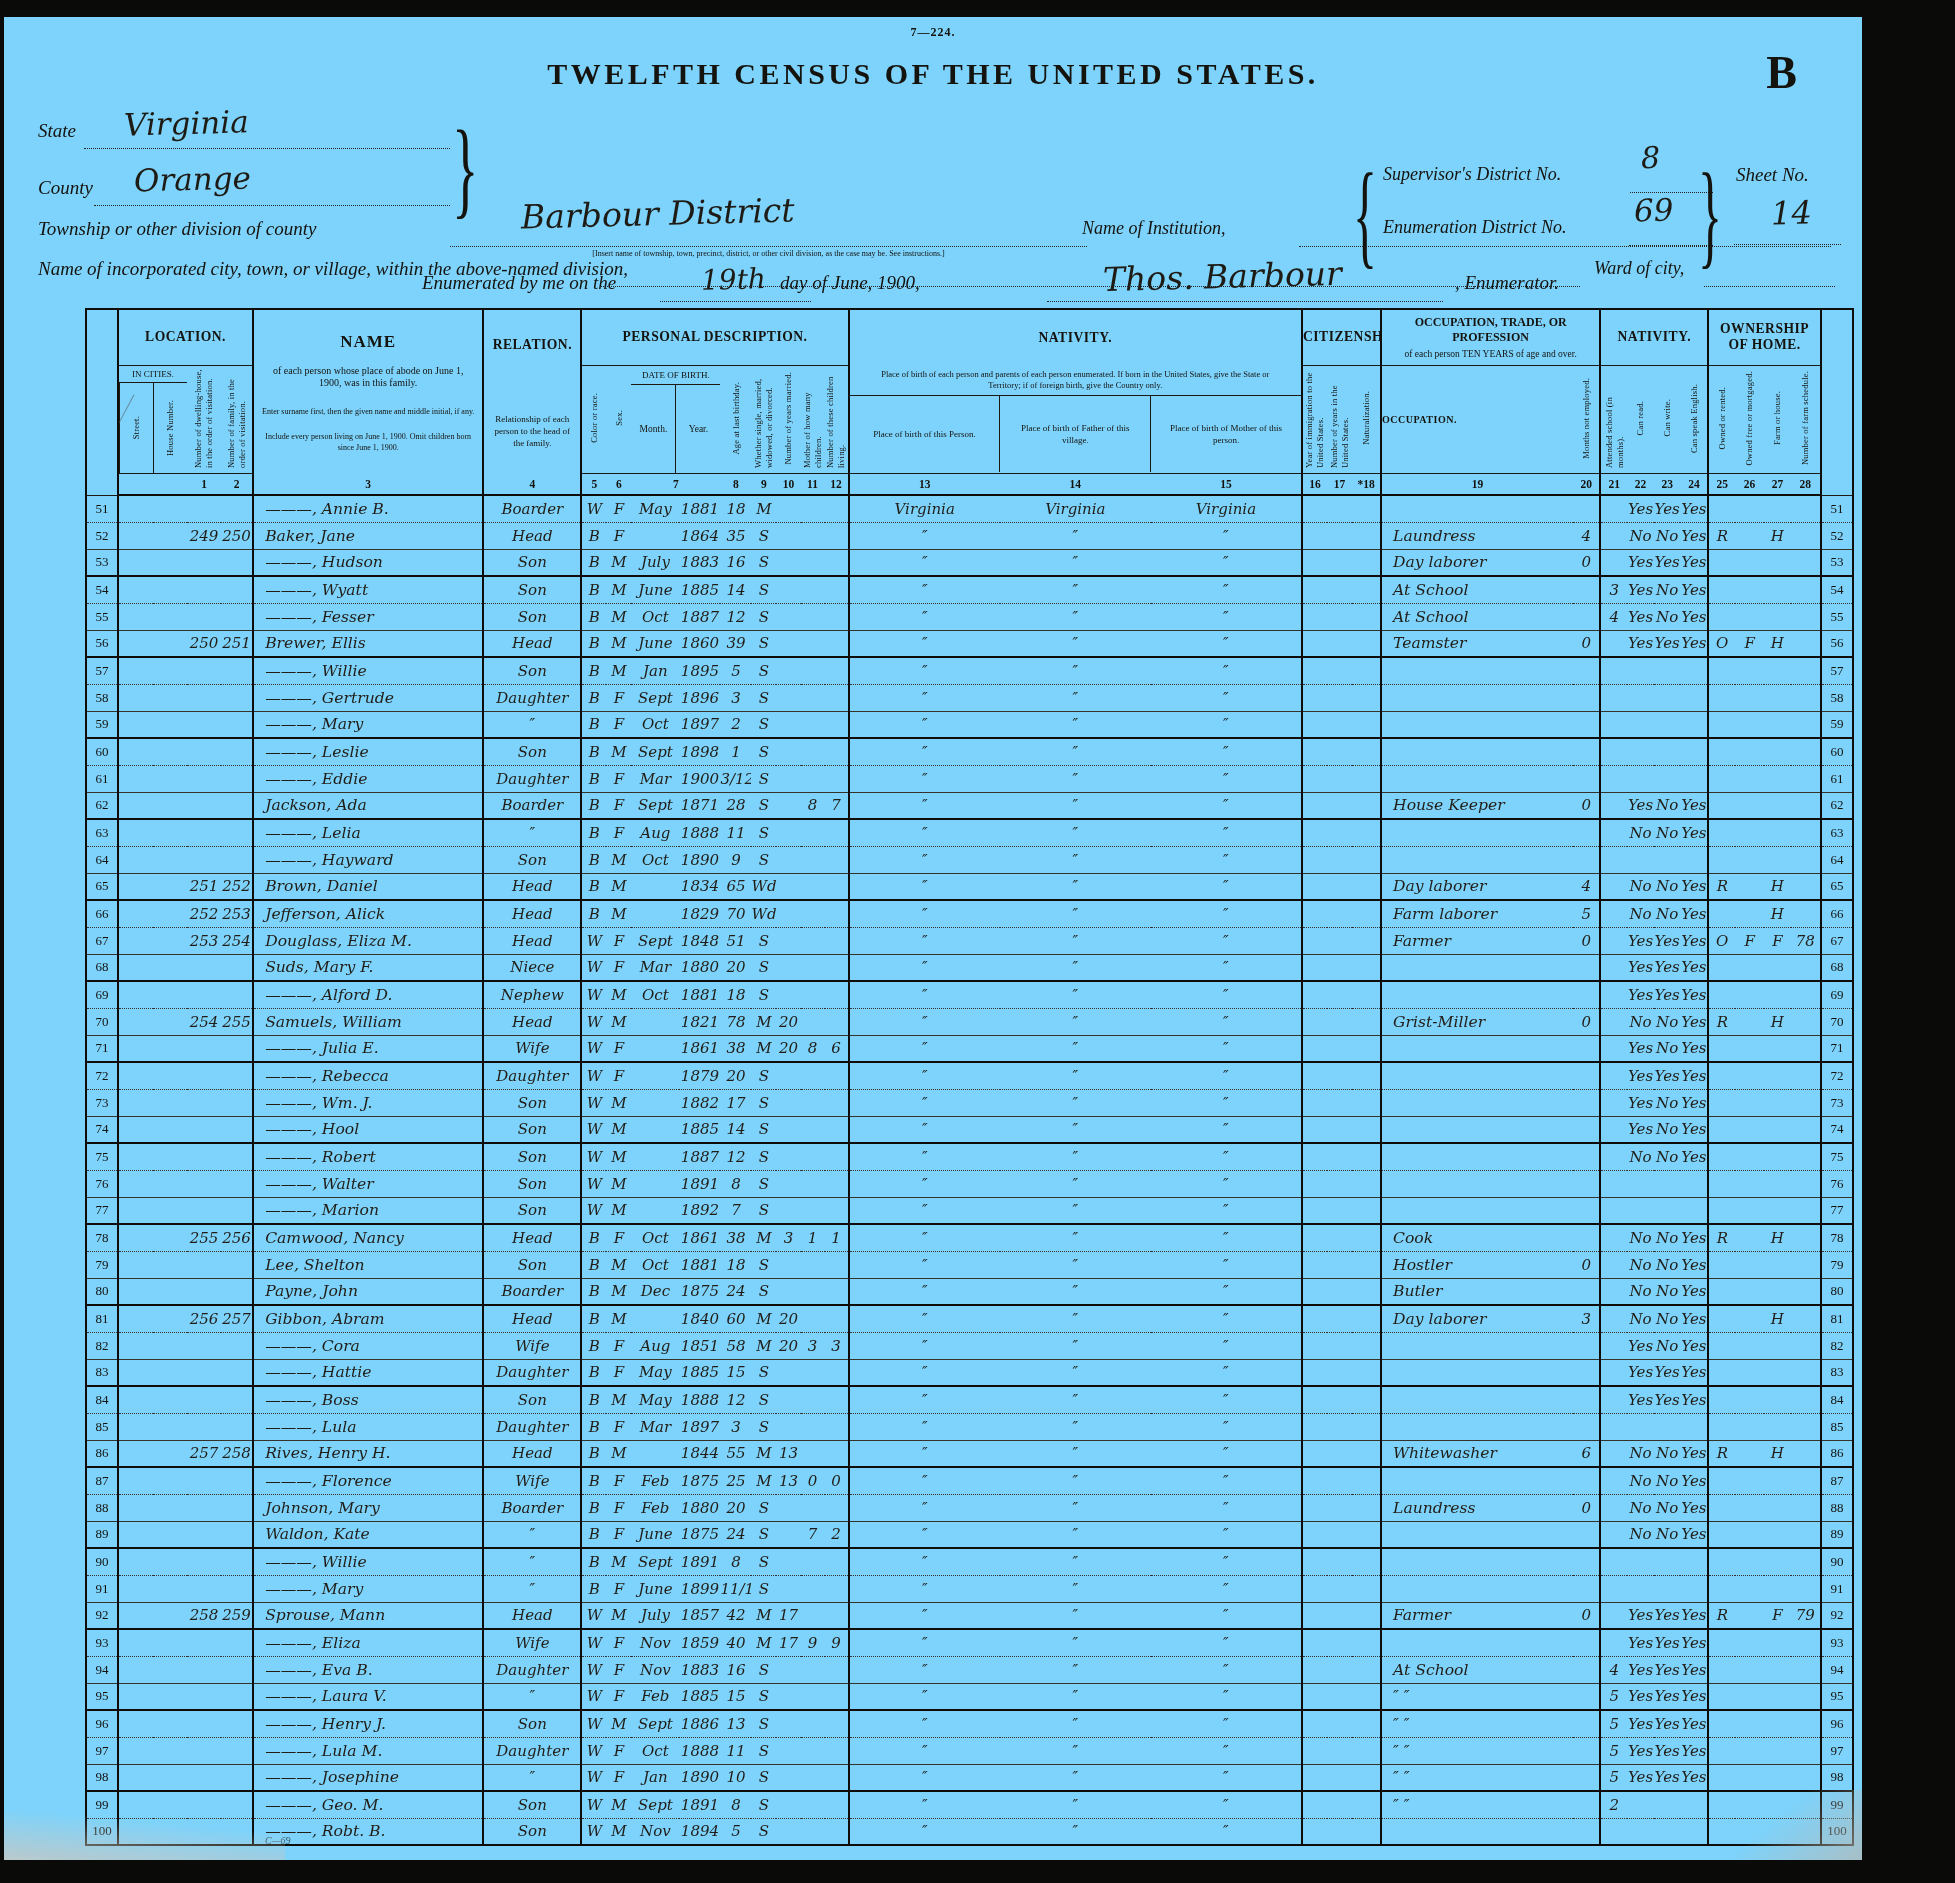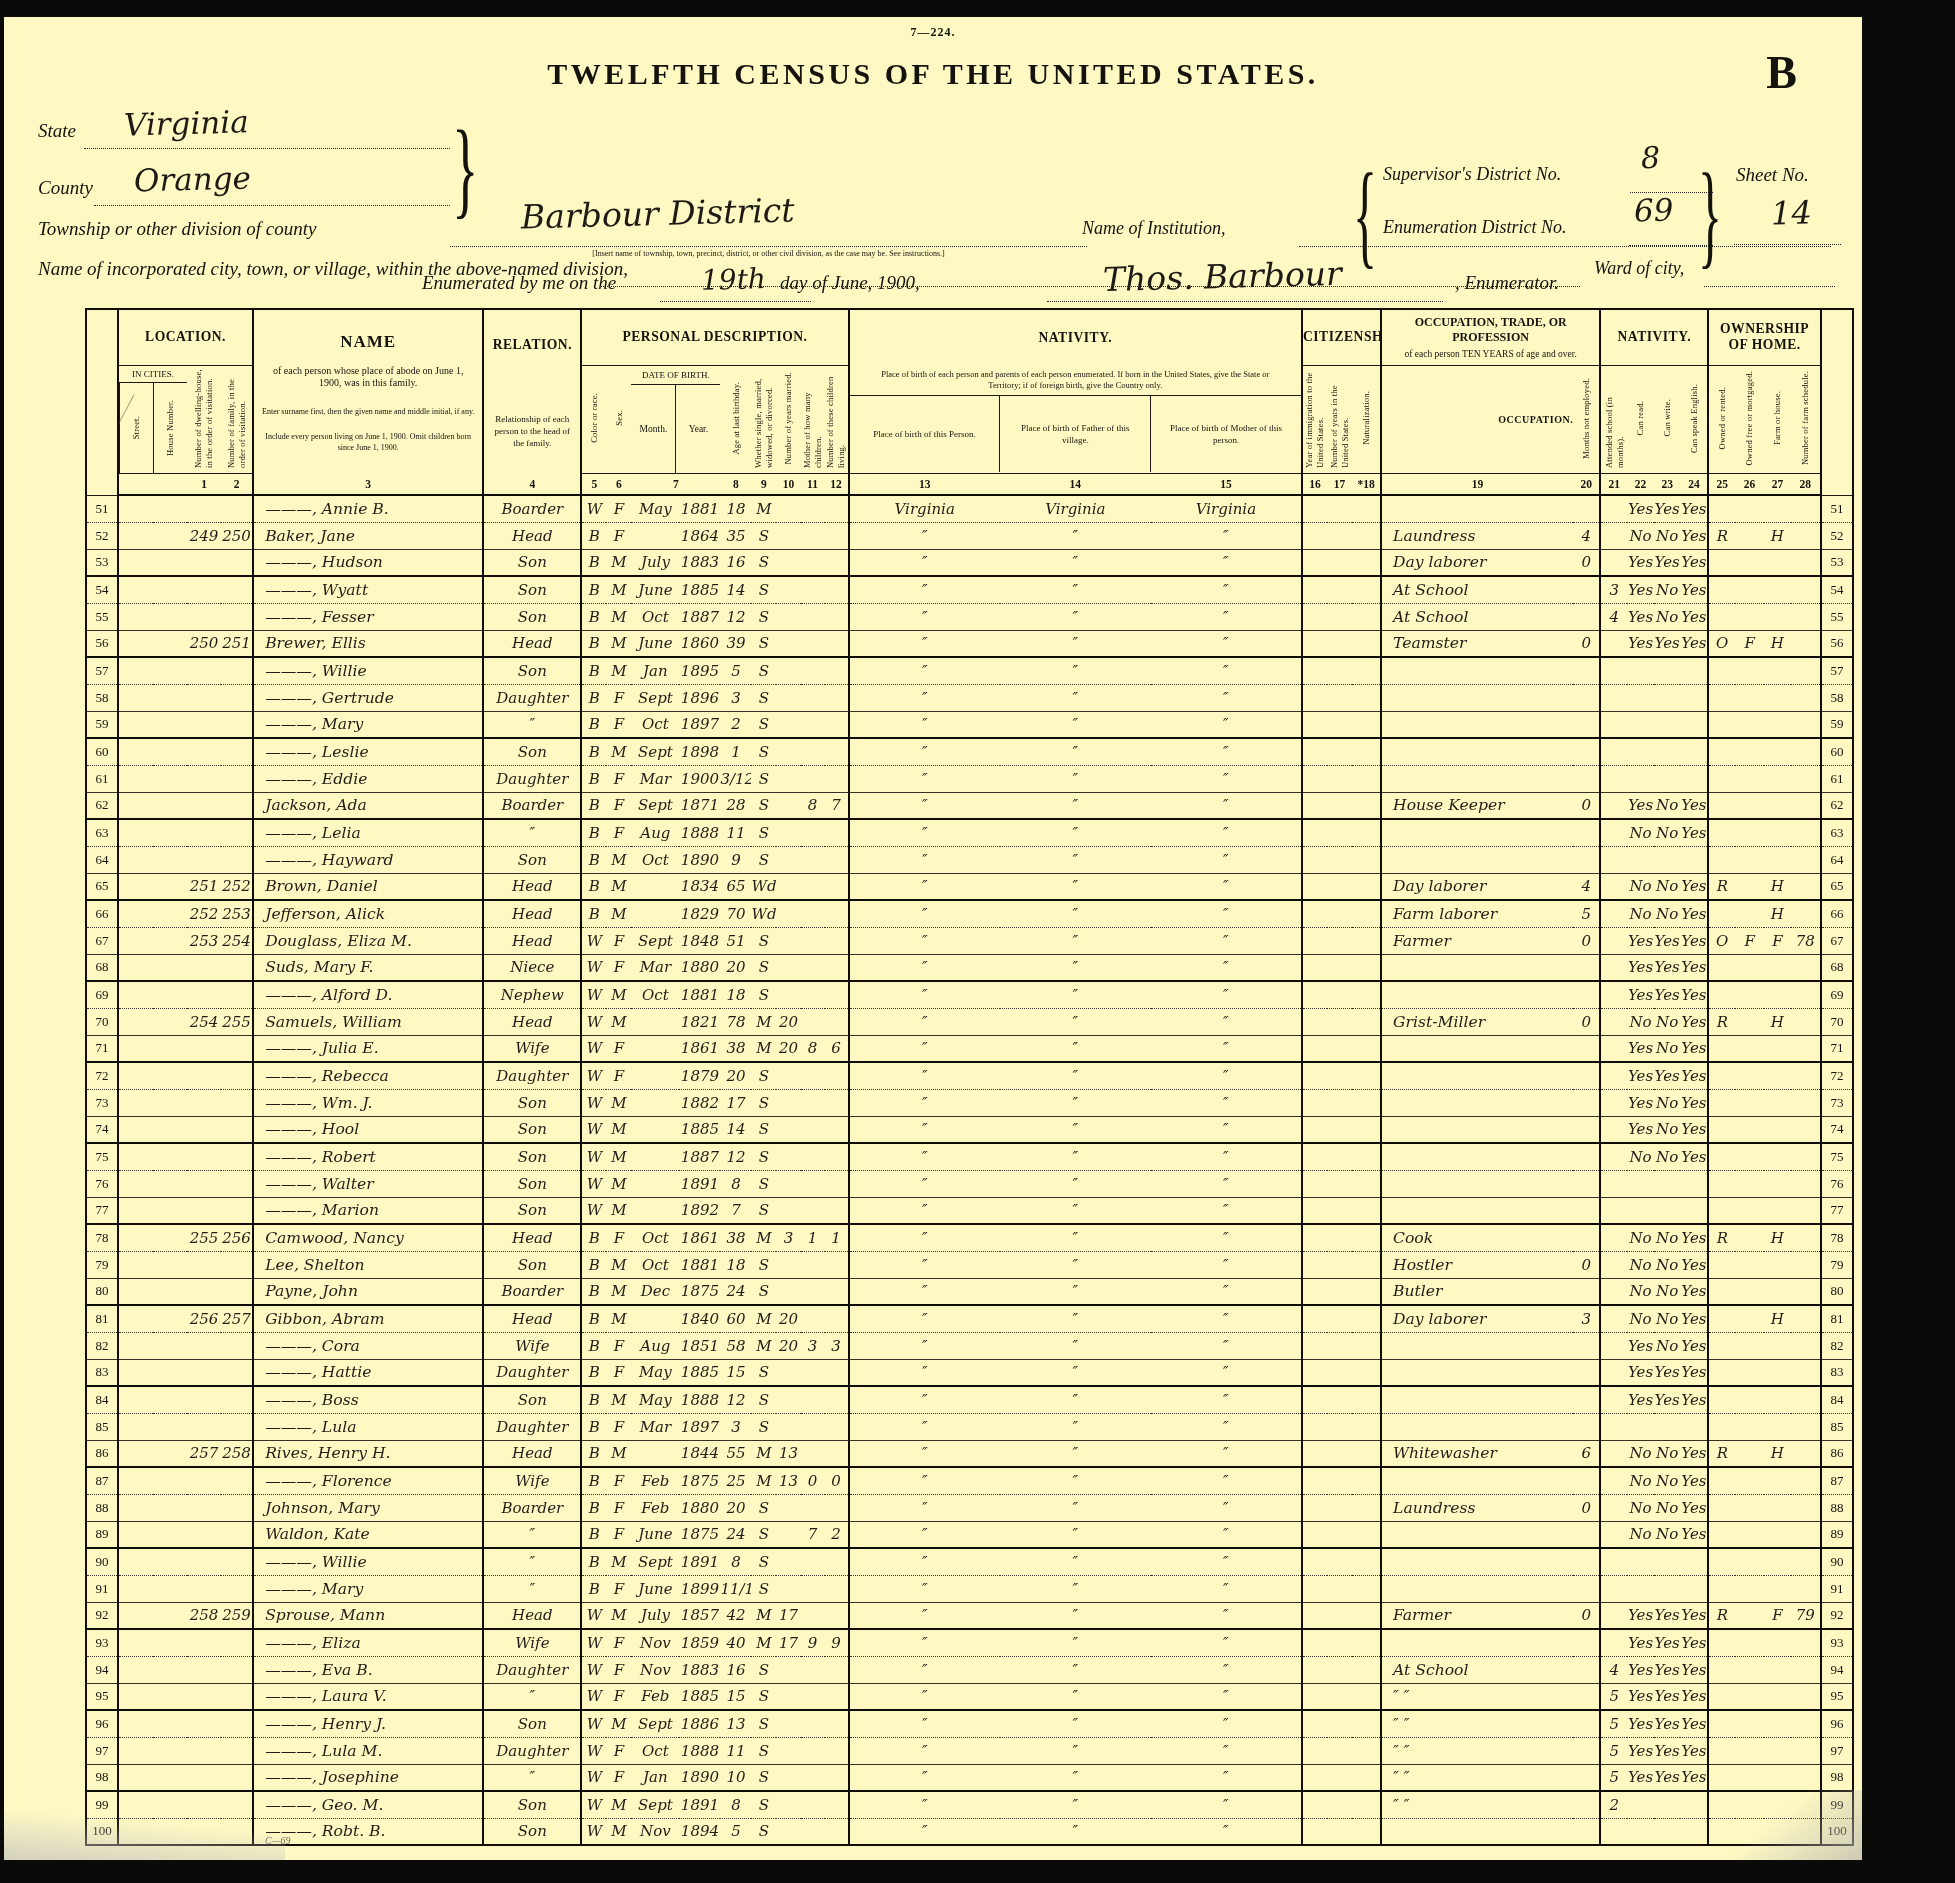--- a/index.html
+++ b/index.html
@@ -1,18 +1,18 @@
 <!DOCTYPE html>
 <html style="font-size:8px"><head>
 <meta charset="utf-8">
 <style>
   html,body{margin:0;padding:0;background:#090909;}
   .page{position:relative;width:1955px;height:1883px;background:#0a0a09;overflow:hidden;
         font-family:"Liberation Serif",serif;color:#15130e;}
-  .paper{position:absolute;left:4px;top:17px;width:1858px;height:1843px;background:#fef9c3;}
+  .paper{position:absolute;left:4px;top:17px;width:1858px;height:1843px;background:#7dd3fc;}
   .corner-smudge-l{position:absolute;left:0;bottom:0;width:281px;height:50px;
       background:linear-gradient(5deg,#c9c7bf 0%,rgba(245,244,238,0) 70%);opacity:.8;}
   .corner-smudge-r{position:absolute;right:0;bottom:0;width:130px;height:70px;
       background:linear-gradient(-40deg,#b9b7af 0%,rgba(245,244,238,0) 65%);opacity:.7;}
 
   .abs{position:absolute;}
   .printed-i{font-style:italic;font-size:19px;white-space:nowrap;}
   .printed-s{font-size:18px;font-style:italic;white-space:nowrap;}
   .hw{font-family:"DejaVu Serif",serif;font-style:italic;color:#1e1b15;white-space:nowrap;
       transform:rotate(-1.5deg);}
@@ -65,21 +65,21 @@
   .dob .two>div+div{border-left:1px solid #1b1914;}
   .nat{display:flex;flex-direction:column;height:107px;}
   .nat .note{font-size:8.5px;text-align:center;padding:4px 20px;line-height:1.3;}
   .nat .subs{flex:1;display:flex;border-top:1.3px solid #1b1914;}
   .nat .subs>div{flex:1;display:flex;align-items:center;justify-content:center;
       font-size:9px;text-align:center;padding:0 13px;line-height:1.35;}
   .nat .subs>div+div{border-left:1px solid #1b1914;}
   .occ-box{text-align:center;padding:2px 4px;}
   .occ-box .big{font-size:12px;font-weight:bold;line-height:1.2;margin-top:2px;}
   .occ-box .nd{font-size:9.5px;margin-top:5px;line-height:1.25;}
-  .occ-head{font-size:10px;font-weight:bold;text-align:right;letter-spacing:0.5px;}
+  .occ-head{font-size:10px;font-weight:bold;text-align:left;letter-spacing:0.5px;}
 
   
   tbody tr{height:27px;}
   td.dc{font-family:"DejaVu Serif",serif;font-style:italic;font-size:15px;color:#211d16;
         text-align:center;white-space:nowrap;}
   td.k-name,td.k-occ{text-align:left;padding-left:11px;font-size:15.6px;}
   td.ln{font-family:"Liberation Serif",serif;font-style:normal;font-size:13px;
         text-align:center;color:#14120d;}
   td.ln-left{border-left:none;}
   tr.rb-dot td{border-bottom:1px dotted #35322a;}

